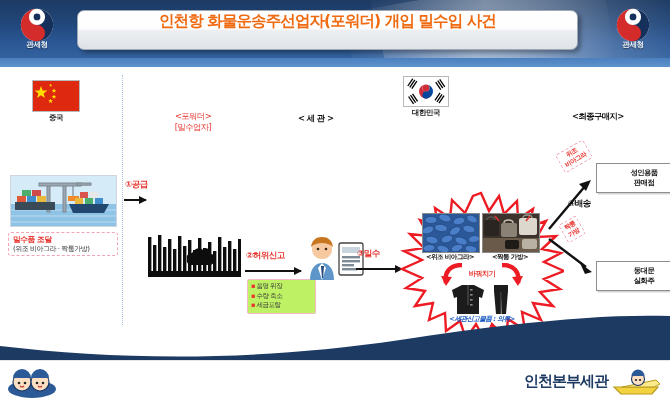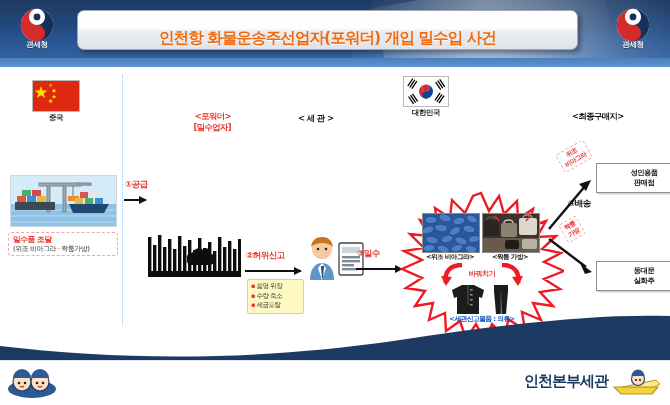--- a/index.html
+++ b/index.html
@@ -28,21 +28,21 @@
   .logo.l{left:8px;} .logo.r{left:604px;}
   .tg{width:34px;height:34px;margin:0 auto;position:relative;}
   .cap{font-size:7.5px;font-weight:bold;color:#eef4fb;letter-spacing:-.4px;
        margin-top:-2px;text-shadow:0 1px 1px rgba(0,0,0,.5);}
 
   
   .plaque{position:absolute;left:77px;top:10px;width:499px;height:38px;
     background:linear-gradient(180deg,#ffffff 0%,#fdfdfd 46%,#eceef1 52%,#dfe3e8 100%);
     border:1px solid #9fa8b4;border-radius:7px;
     box-shadow:3px 3px 4px rgba(0,0,0,.33), inset 0 1px 0 #fff;
-    display:flex;align-items:flex-end;justify-content:center;}
+    display:flex;align-items:flex-start;justify-content:center;}
   .plaque span{font-size:15.5px;font-weight:bold;color:#f06a10;letter-spacing:-.9px;
     text-shadow:0 1px 0 #fff;white-space:nowrap;}
 
   
   .canvas{position:absolute;left:0;top:67px;width:670px;height:280px;background:#fff;}
   .vline{position:absolute;left:122px;top:8px;width:0;height:250px;
     border-left:1px dotted #a9c4e2;}
 
   
   .flagbox{position:absolute;text-align:center;}
@@ -56,57 +56,57 @@
     background:linear-gradient(180deg,#cfe6f6 0%,#dff0fb 52%,#9cc9e8 53%,#7fb6dd 100%);
     border:1px solid #cfd6dd;overflow:hidden;}
 
   
   .callout{position:absolute;border:1px dashed #f0a5b4;background:#fff;
     border-radius:3px;text-align:left;padding:2px 4px;box-sizing:border-box;}
   .callout .t1{font-size:7.8px;font-weight:bold;color:#e8352f;letter-spacing:-.5px;line-height:1.25;}
   .callout .t2{font-size:7px;color:#333;letter-spacing:-.5px;line-height:1.25;}
 
   
-  .redlab{position:absolute;text-align:right;font-size:8.4px;font-weight:bold;
+  .redlab{position:absolute;text-align:center;font-size:8.4px;font-weight:normal;
     color:#e8352f;letter-spacing:-.6px;line-height:1.3;white-space:nowrap;}
   .blklab{position:absolute;text-align:left;font-size:8.4px;font-weight:bold;
     color:#111;letter-spacing:-.6px;line-height:1.3;white-space:nowrap;}
 
   
   .skyline{position:absolute;left:148px;top:168px;width:93px;height:42px;}
 
   
   .arw{position:absolute;height:2px;background:#111;}
   .arw:after{content:"";position:absolute;right:-1px;top:-3.5px;
     border-left:8px solid #111;border-top:4.5px solid transparent;border-bottom:4.5px solid transparent;}
   .step{position:absolute;font-size:8.6px;font-weight:bold;color:#e8352f;letter-spacing:-.6px;white-space:nowrap;}
   .stepk{position:absolute;font-size:8.6px;font-weight:bold;color:#111;letter-spacing:-.6px;white-space:nowrap;}
 
   
-  .bullets{position:absolute;left:247px;top:212px;width:57px;
-    border:1px solid #f3b9c6;background:#fef9c3;border-radius:2px;padding:2px 3px;box-sizing:border-box;}
+  .bullets{position:absolute;left:247px;top:212px;width:69px;
+    border:1px solid #f3b9c6;background:#bef264;border-radius:2px;padding:2px 3px;box-sizing:border-box;}
   .bullets div{font-size:6.6px;color:#3b3b3b;letter-spacing:-.55px;line-height:1.45;white-space:nowrap;}
   .bullets i{color:#e8352f;font-style:normal;}
 
   
   .officer{position:absolute;left:306px;top:168px;width:62px;height:46px;}
 
   
   .burst{position:absolute;left:398px;top:124px;width:166px;height:152px;}
   .burst svg{display:block;}
   .burst-in{position:absolute;left:24px;top:22px;width:118px;height:112px;}
   .photo{position:absolute;width:56px;height:38px;border:1px solid #8a8a8a;overflow:hidden;}
   .pills{left:0;top:0;background:#2f5fa8;}
   .bags{left:60px;top:0;background:#4a4038;}
   .photolab{position:absolute;top:40px;font-size:6.6px;font-weight:bold;color:#111;
     letter-spacing:-.55px;white-space:nowrap;text-align:center;width:58px;}
   .swap{position:absolute;left:34px;top:56px;width:52px;text-align:center;
     font-size:7.2px;font-weight:bold;color:#e8352f;letter-spacing:-.5px;}
   .declare{position:absolute;left:6px;top:101px;width:108px;text-align:center;
-    font-size:6.8px;font-weight:bold;color:#1558c0;letter-spacing:-.6px;white-space:nowrap;}
+    font-size:6.8px;font-weight:bold;color:#1558c0;letter-spacing:-.6px;white-space:nowrap;font-style:italic;}
 
   
   .dest{position:absolute;width:54px;height:28px;border:1px solid #8e8e8e;background:#fff;
     box-shadow:1.5px 1.5px 0 rgba(0,0,0,.17);
     display:flex;align-items:center;justify-content:center;text-align:center;padding-left:20px;}
   .dest span{font-size:7.4px;font-weight:bold;color:#111;letter-spacing:-.6px;line-height:1.3;}
 
   .tilt{position:absolute;border:1px dashed #f0a5b4;background:#fff;border-radius:2px;
     padding:1px 3px;font-size:6.4px;font-weight:bold;color:#e8352f;letter-spacing:-.5px;
     line-height:1.3;text-align:center;white-space:nowrap;}

